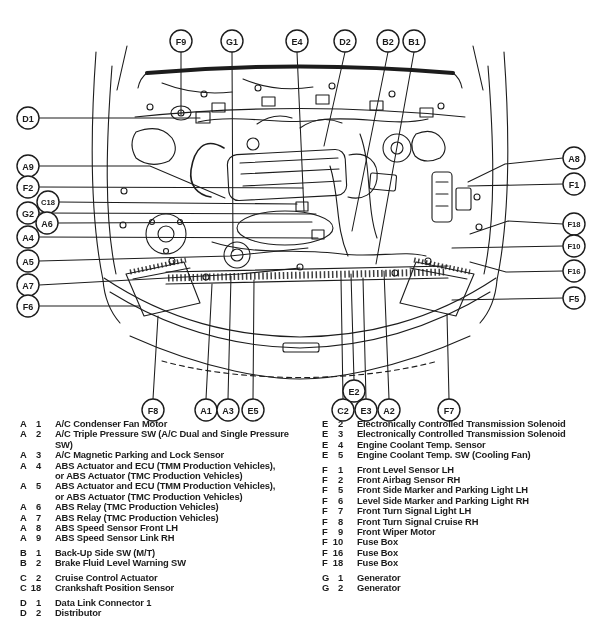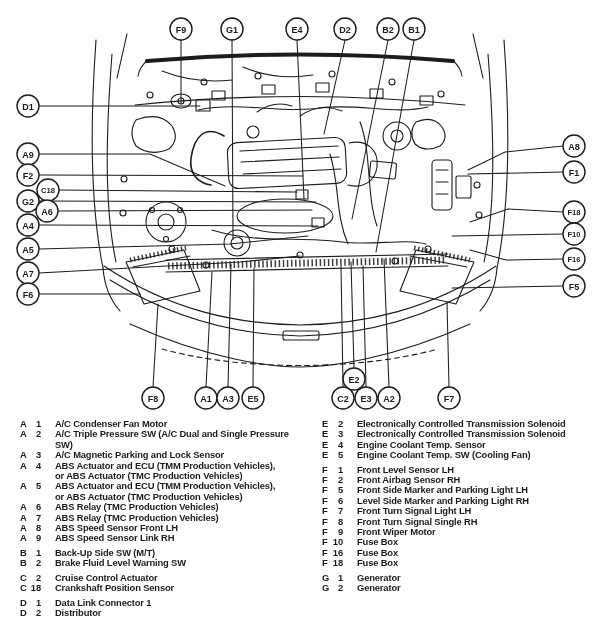--- a/index.html
+++ b/index.html
@@ -1,20 +1,20 @@
 <!DOCTYPE html>
 <html><head>
 <meta charset="utf-8">
 <style>
   html,body{margin:0;padding:0;background:#ffffff;}
   body{
     width:600px;height:631px;position:relative;overflow:hidden;
     font-family:"Liberation Sans","DejaVu Sans",sans-serif;color:#1c1c1c;
   }
-  #diagram-wrap{position:absolute;left:0;top:4px;width:563px;height:412px;}
+  #diagram-wrap{position:absolute;left:0;top:16px;width:563px;height:412px;}
   #diagram-svg{display:block;}
   .art path,.art circle,.art ellipse,.art rect,.art line{
     fill:none;stroke:#1c1c1c;stroke-width:1.1;stroke-linecap:round;stroke-linejoin:round;
   }
   .art .thick{stroke-width:4px;}
   .art .hatch{stroke-width:7px;stroke-dasharray:1.5 2.6;opacity:.85;stroke-linecap:butt;}
   .art .hatch2{stroke-width:5px;stroke-dasharray:1.5 2.5;opacity:.85;stroke-linecap:butt;}
   .art .dashed{stroke-dasharray:5 4;}
   .art .w16{stroke-width:1.6px;}
   .leader{fill:none;stroke:#1c1c1c;stroke-width:1.05px;stroke-linecap:round;}
@@ -479,21 +479,21 @@
             <span>F</span>
             <span>7</span>
           </span>
           <span class="lg-text">Front Turn Signal Light LH</span>
         </div>
         <div class="legend-row">
           <span class="lg-code">
             <span>F</span>
             <span>8</span>
           </span>
-          <span class="lg-text">Front Turn Signal Single RH</span>
+          <span class="lg-text">Front Turn Signal Cruise RH</span>
         </div>
         <div class="legend-row">
           <span class="lg-code">
             <span>F</span>
             <span>9</span>
           </span>
           <span class="lg-text">Front Wiper Motor</span>
         </div>
         <div class="legend-row">
           <span class="lg-code">

